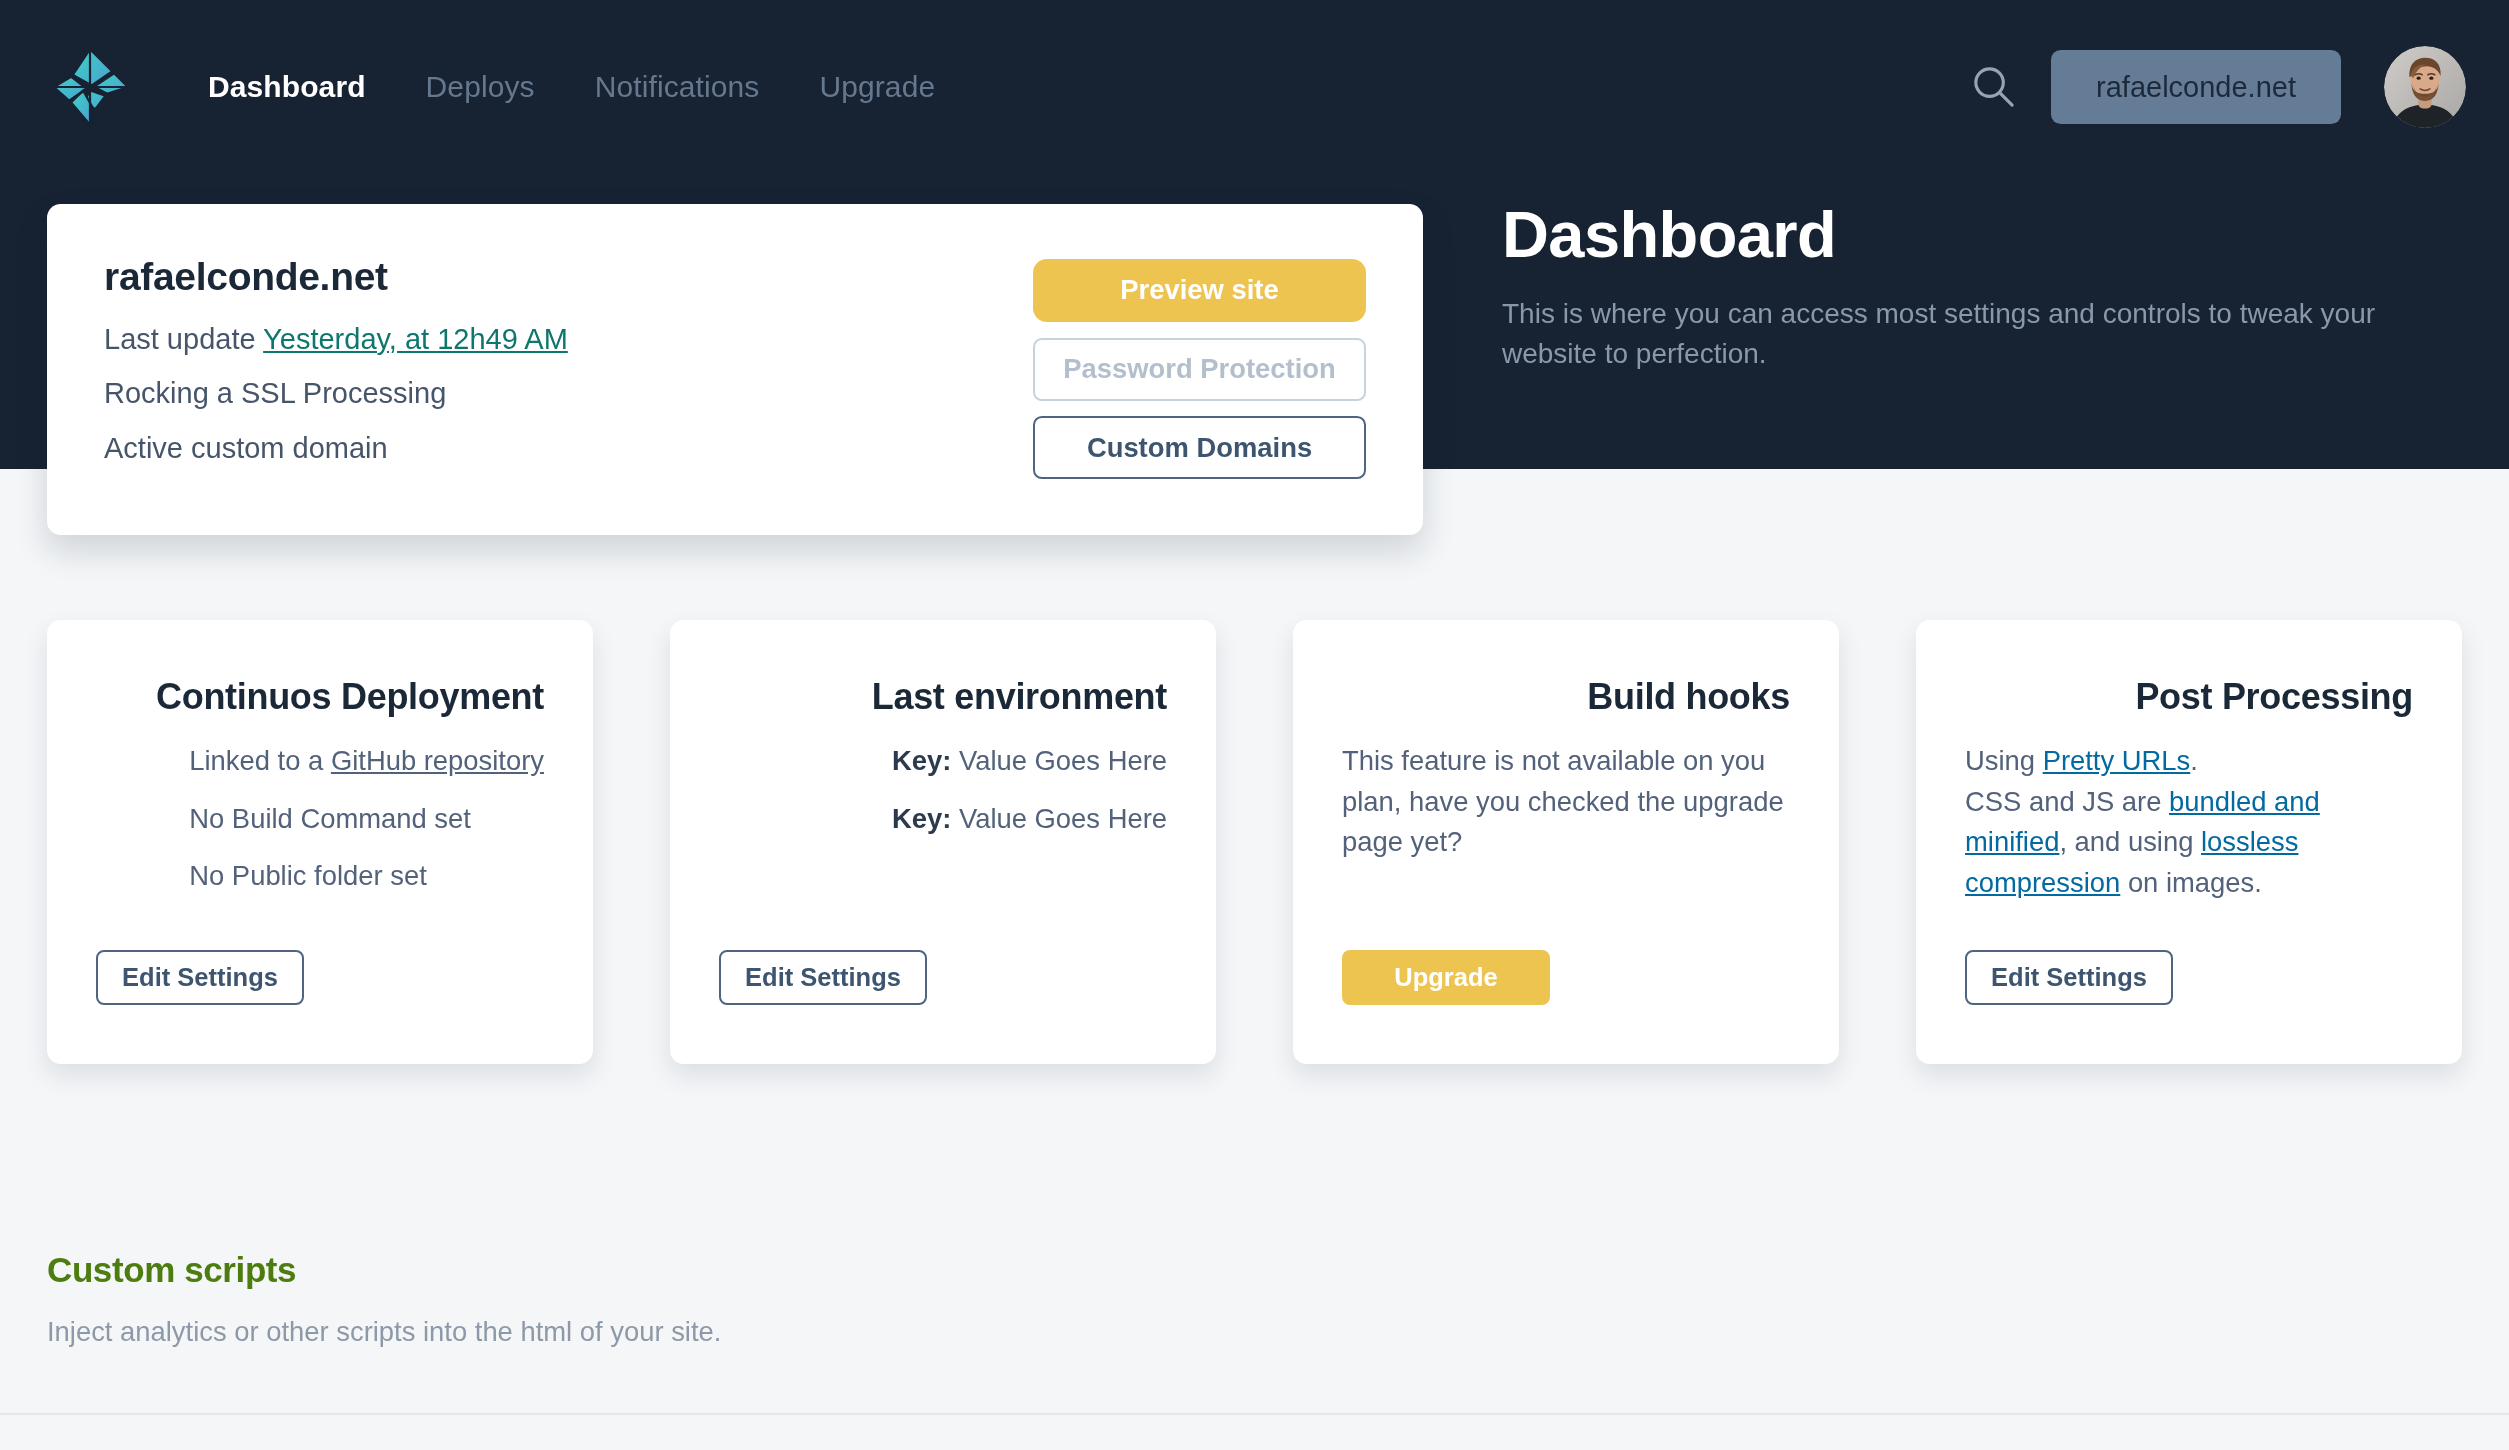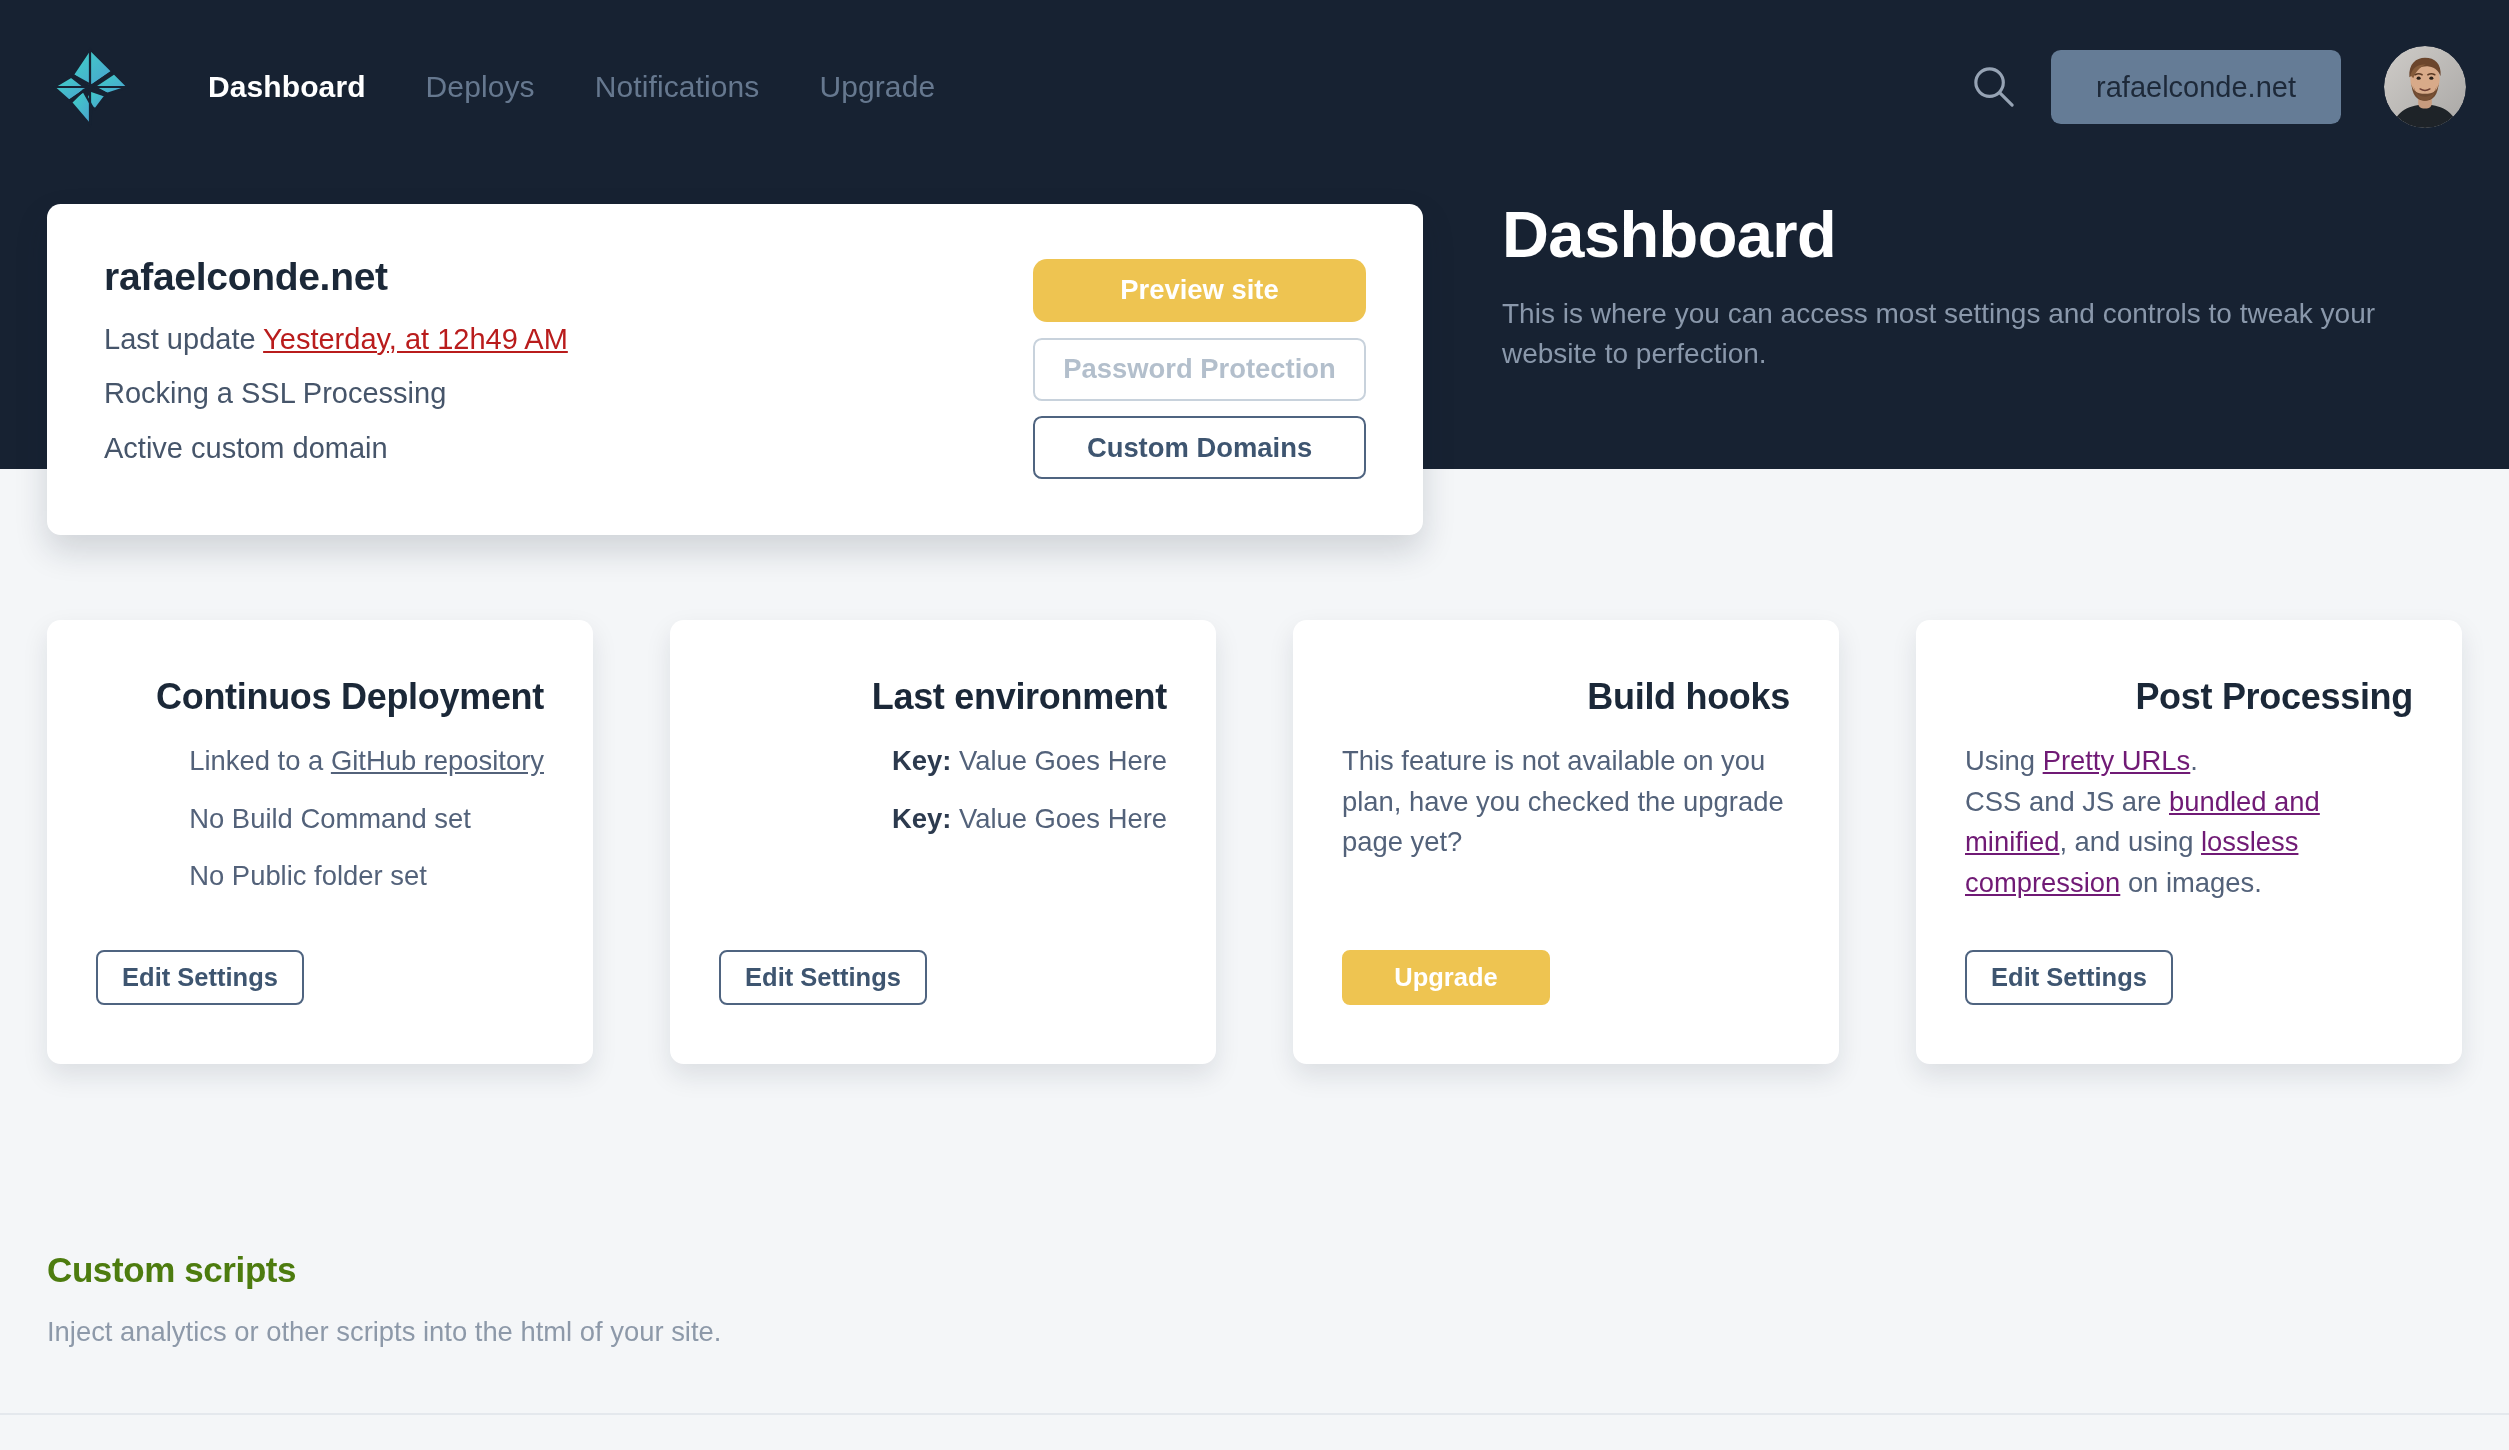--- a/index.html
+++ b/index.html
@@ -132,21 +132,21 @@
   }
 
   .site-card-line {
     font-size: 29px;
     color: #46556a;
     margin-bottom: 18.6px;
     line-height: 1.24;
   }
 
   .site-card-line a {
-    color: #b91c1c;
+    color: #0f766e;
     text-decoration: underline;
   }
 
   .site-card-right {
     flex: none;
     width: 333px;
     display: flex;
     flex-direction: column;
     gap: 15.7px;
     padding-top: 3.9px;
@@ -249,21 +249,21 @@
     color: #53627a;
     text-decoration: underline;
   }
   .fcard-line b { color: #2c3a4e; font-weight: bold; }
 
   .fcard-para {
     font-size: 27.4px;
     color: #53627a;
     line-height: 1.48;
   }
-  .fcard-para a { color: #701a75; text-decoration: underline; }
+  .fcard-para a { color: #0369a1; text-decoration: underline; }
 
   .fcard-btn {
     position: absolute;
     left: 49px;
     bottom: 59px;
     width: 208px;
     height: 55px;
     border-radius: 8px;
     font-size: 25.5px;
     font-weight: bold;

